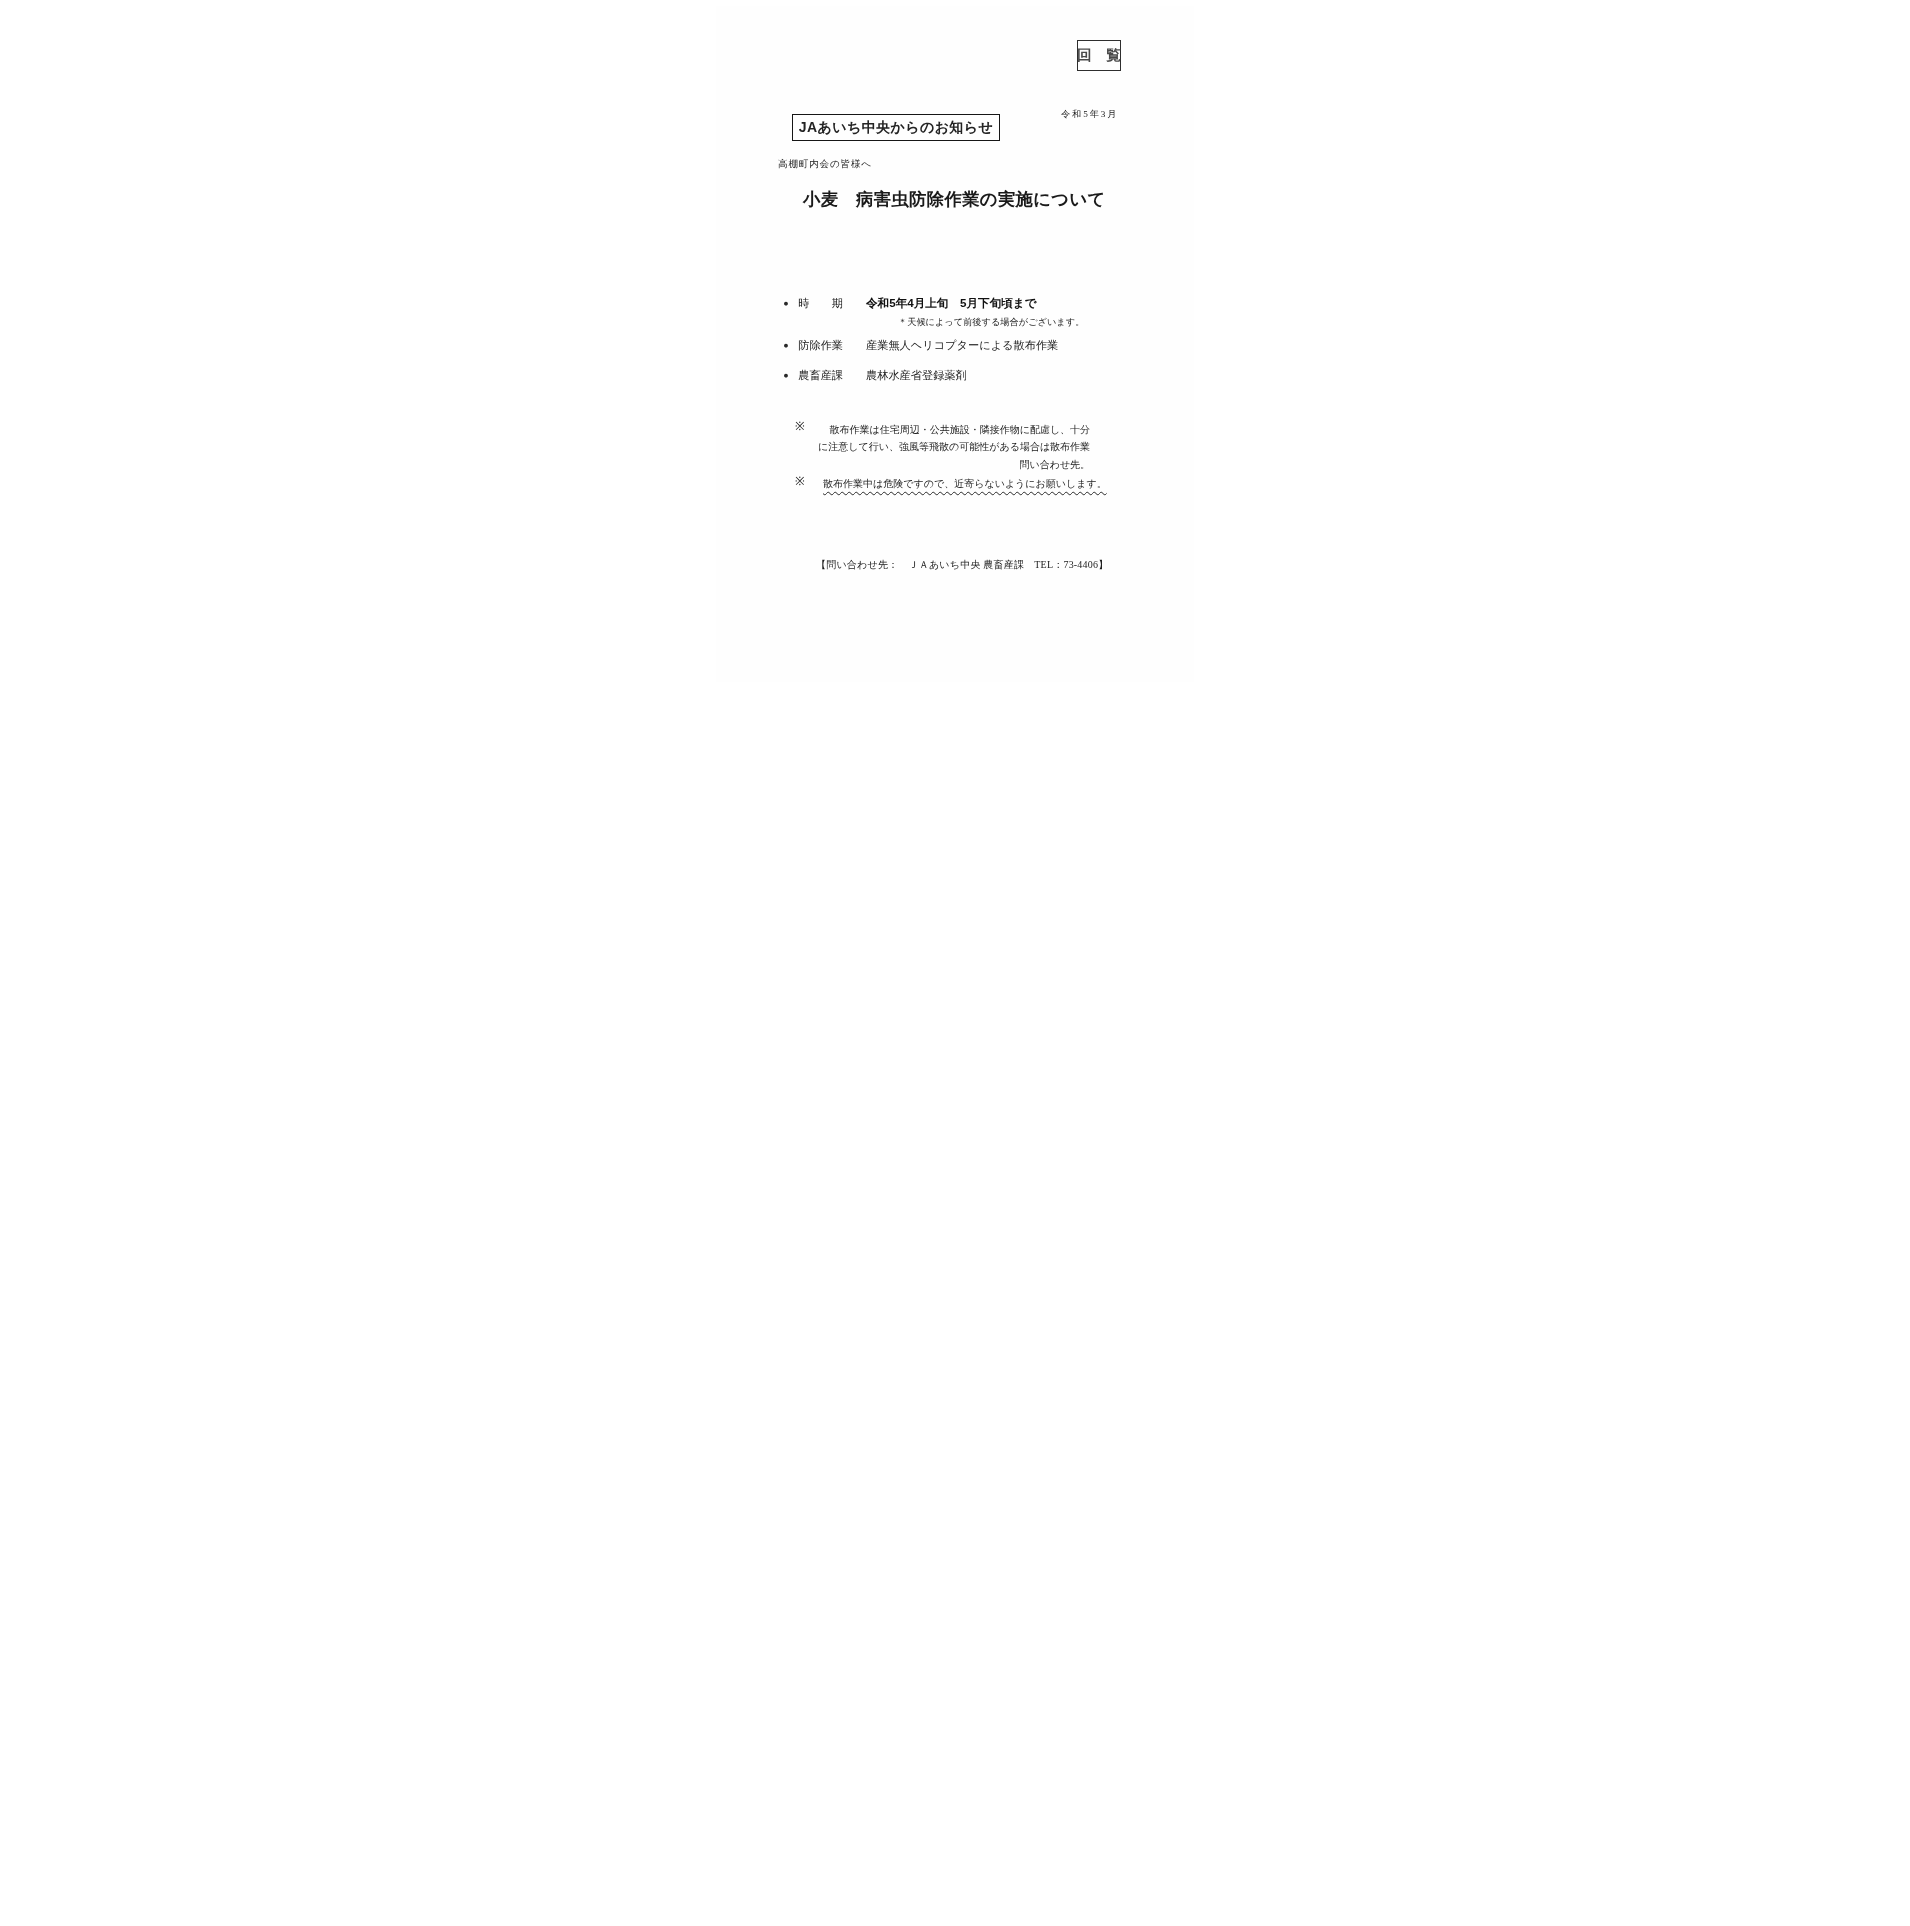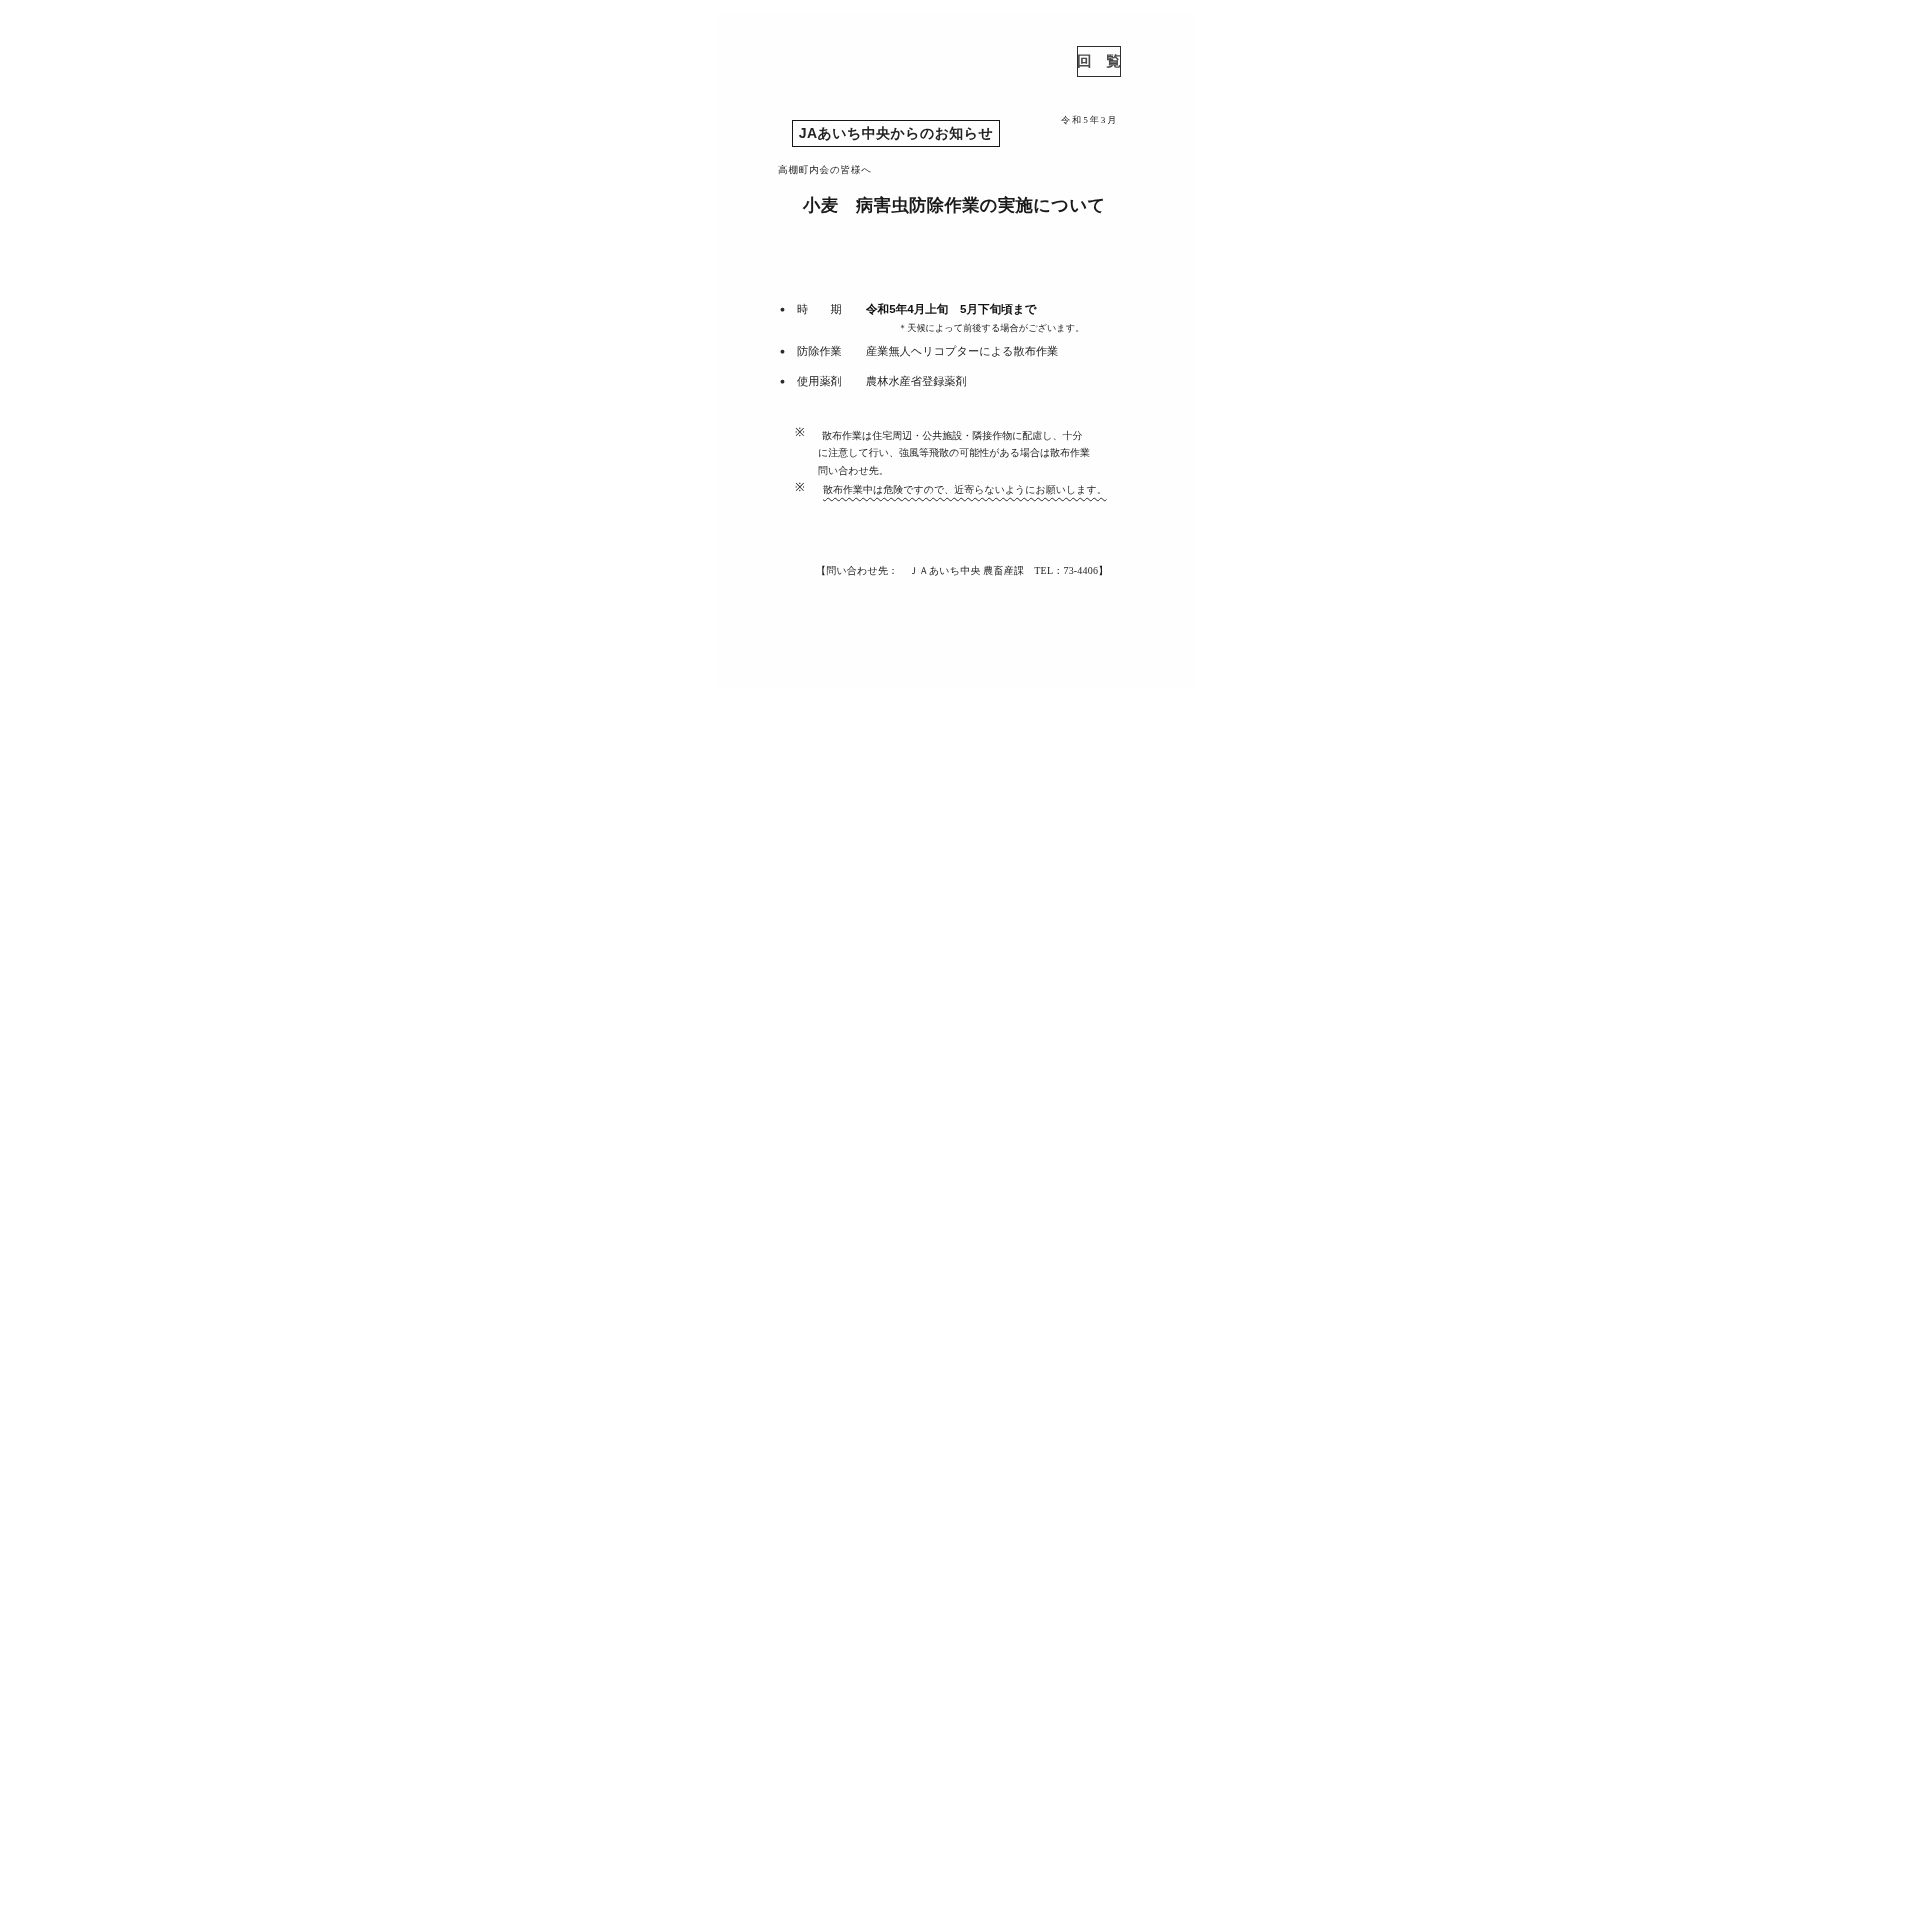--- a/index.html
+++ b/index.html
@@ -4,25 +4,26 @@
 <style>
   html, body {
     margin: 0;
     padding: 0;
     background: #ffffff;
   }
   .page {
     position: relative;
     width: 478px;
     height: 676px;
-    margin: 12px auto;
+    margin: 6px auto;
     background: #fefefe;
     overflow: hidden;
     font-family: "Liberation Serif", "DejaVu Serif", serif;
     color: #1f1f1f;
+    text-align: right;
   }
   .abs { position: absolute; }
 
   
   .stamp-box {
     left: 361px; top: 34px;
     width: 42px; height: 28.5px;
     border: 0.8px solid #2e2e2e;
     display: flex; align-items: center; justify-content: center;
     font-family: "Liberation Sans", "DejaVu Sans", sans-serif;
@@ -198,21 +199,21 @@
   <div class="abs weather-note">＊天候によって前後する場合がございます。</div>
 
   <div id="row-method" class="abs bullet-row">
     <span class="dot">●</span>
     <span class="label">防除作業</span>
     <span class="value">産業無人ヘリコプターによる散布作業</span>
   </div>
 
   <div id="row-agent" class="abs bullet-row">
     <span class="dot">●</span>
-    <span class="label">使用薬剤</span>
+    <span class="label">農畜産課</span>
     <span class="value">農林水産省登録薬剤</span>
   </div>
 
   <div id="caution1-marker" class="abs note-marker">※</div>
   <div class="abs caution1">
     <div class="line first">散布作業は住宅周辺・公共施設・隣接作物に配慮し、十分</div>
     <div class="line">に注意して行い、強風等飛散の可能性がある場合は散布作業</div>
     <div class="line">問い合わせ先。</div>
   </div>
 

